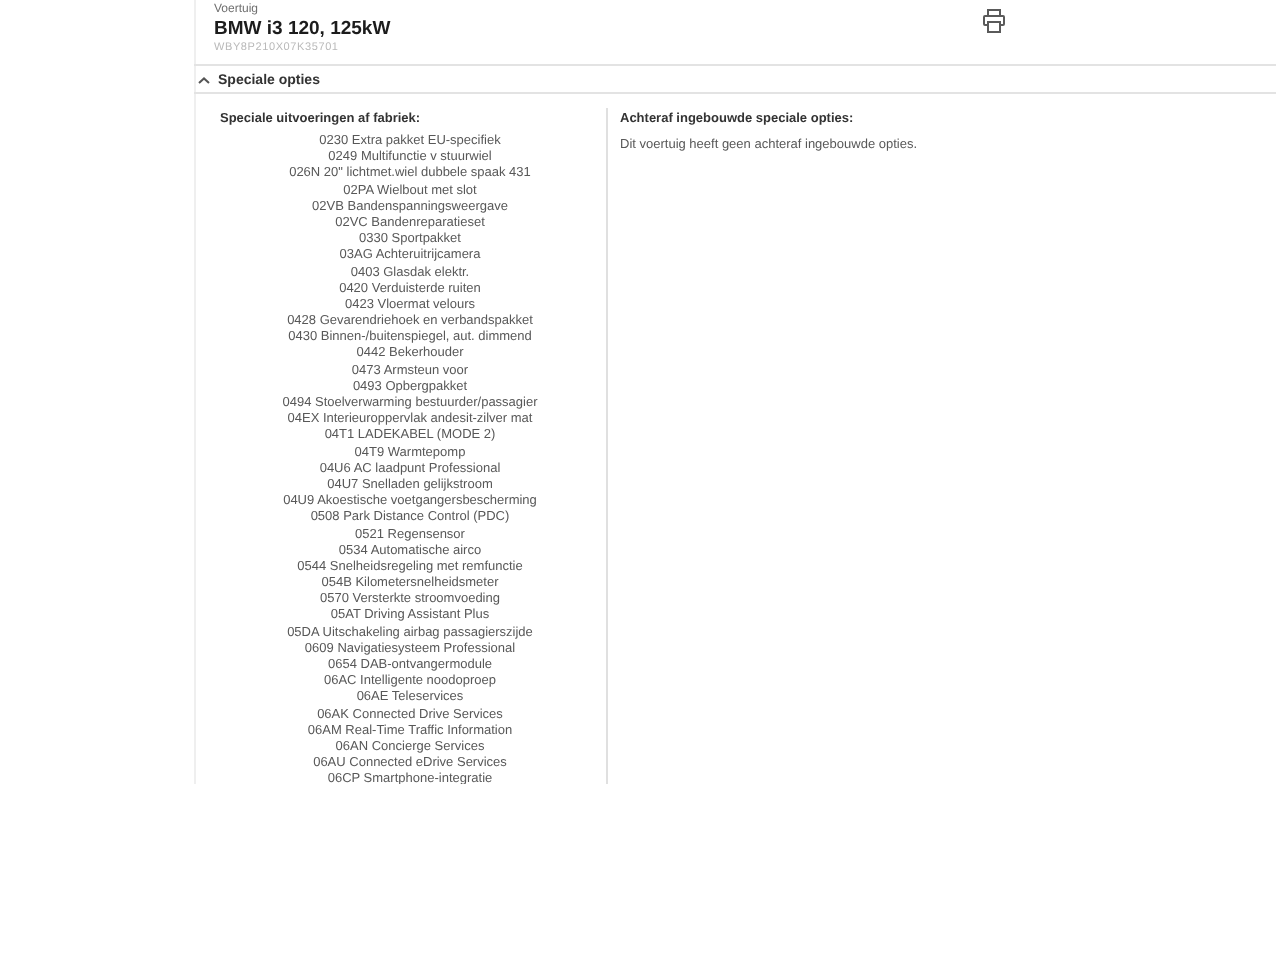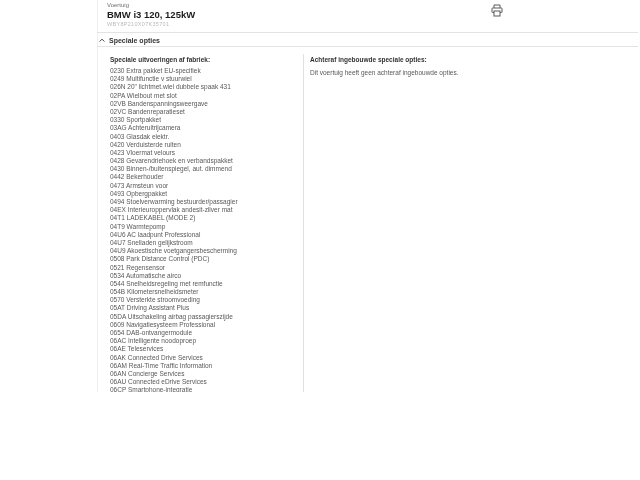--- a/index.html
+++ b/index.html
@@ -1,19 +1,19 @@
 <!DOCTYPE html>
 <html><head>
 <meta charset="utf-8">
 <style>
   * { margin:0; padding:0; box-sizing:border-box; }
   html,body { background:#fff; }
   .page {
     position:relative; width:640px; height:392px; overflow:hidden;
-    background:#fff; font-family:"Liberation Sans", sans-serif; color:#333;
+    background:#fff; font-family:"Liberation Sans", sans-serif; color:#333;text-align:center;
   }
   .left-divider { position:absolute; left:97px; top:0; width:1px; height:480px; background:#efefef; }
 
   .vehicle-label { position:absolute; left:107px; top:2px; font-size:6px; color:#6f6f6f; }
   .vehicle-title { position:absolute; left:107px; top:9px; font-size:9.5px; font-weight:bold; color:#1c1c1c; }
   .vehicle-vin   { position:absolute; left:107px; top:21px; font-size:5.5px; color:#b9b9b9; letter-spacing:.3px; }
 
   .print-btn {
     position:absolute; left:488px; top:2px; width:18px; height:16px;
     background:none; border:none; cursor:pointer; padding:0;

